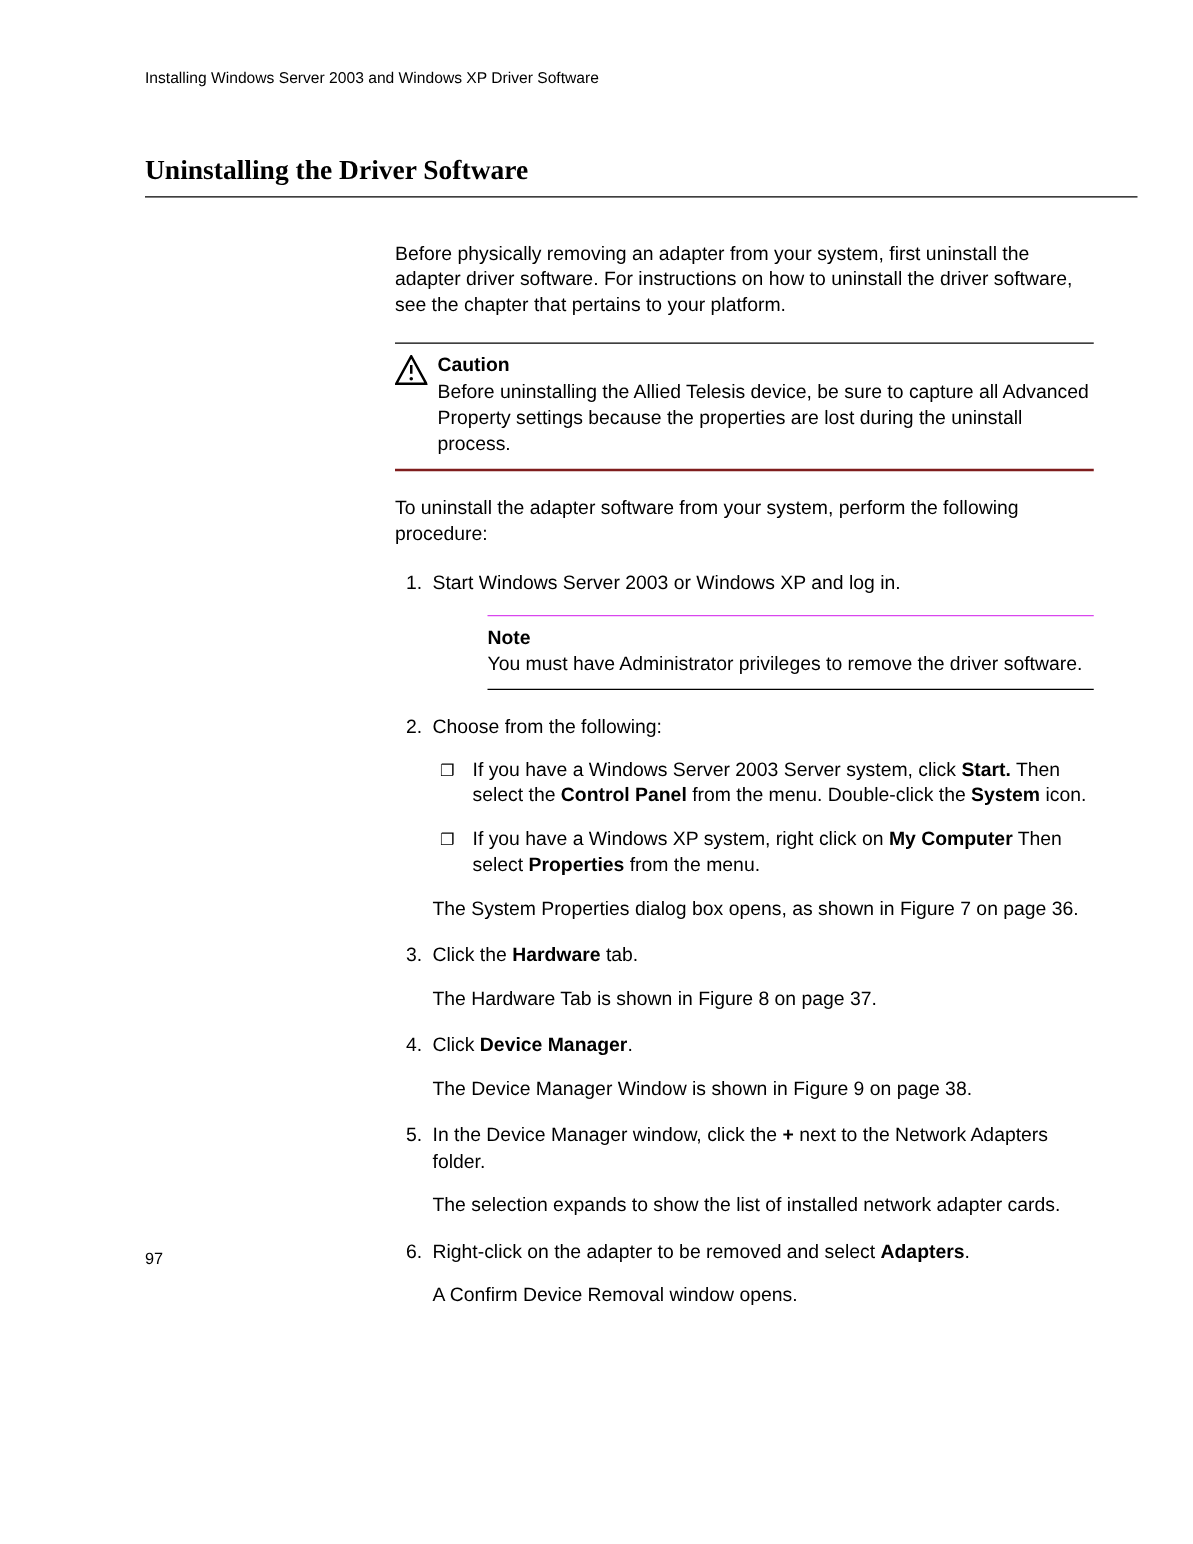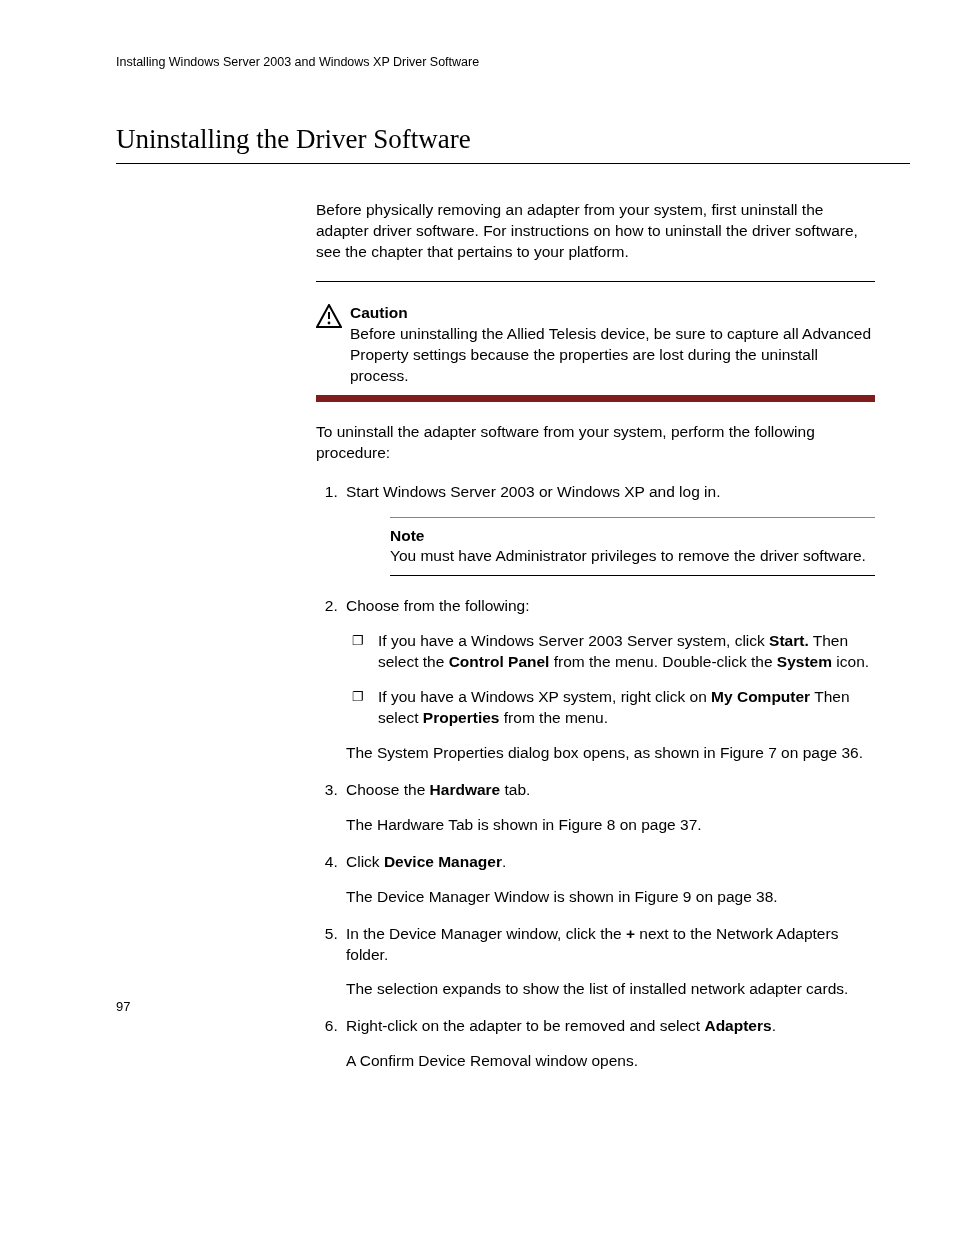--- a/index.html
+++ b/index.html
@@ -18,37 +18,37 @@
     box-sizing: border-box;
     padding: 54px 80px 40px 80px;
     margin-left: 36px;
   }
   .running-header {
     font-size: 12.5px;
     margin-bottom: 50px;
   }
   .section-title {
     font-family: "Times New Roman", Times, serif;
-    font-size: 27px;
-    font-weight: normal;
+    font-size: 22px;
+    font-weight: bold;
     border-bottom: 1.5px solid #000;
     padding-bottom: 6px;
     margin-bottom: 36px;
   }
   .content-col {
     margin-left: 200px;
     margin-right: 35px;
   }
   .para {
     margin: 0 0 18px 0;
   }
   .callout {
     border-top: 1px solid #000;
-    border-bottom: 7px solid #7f1d1d;
-    padding: 21px 0 8px 0;
+    border-bottom: 2px solid #7f1d1d;
+    padding: 8px 0 8px 0;
     margin: 0 0 20px 0;
   }
   .callout-icon-row {
     display: flex;
     align-items: flex-start;
   }
   .warn-icon {
     flex: 0 0 auto;
     margin-right: 8px;
     margin-top: 1px;
@@ -150,21 +150,21 @@
             <span>If you have a Windows Server 2003 Server system, click </span><b>Start.</b><span> Then select the </span><b>Control Panel</b><span> from the menu. Double-click the </span><b>System</b><span> icon.</span>
           </li>
           <li>
             <span>If you have a Windows XP system, right click on </span><b>My Computer</b><span> Then select </span><b>Properties</b><span> from the menu.</span>
           </li>
         </ul>
         <p class="para">The System Properties dialog box opens, as shown in Figure 7 on page 36.</p>
       </li>
 
       <li>
-        <span>Choose the </span><b>Hardware</b><span> tab.</span>
+        <span>Click the </span><b>Hardware</b><span> tab.</span>
         <p class="para">The Hardware Tab is shown in Figure 8 on page 37.</p>
       </li>
 
       <li>
         <span>Click </span><b>Device Manager</b><span>.</span>
         <p class="para">The Device Manager Window is shown in Figure 9 on page 38.</p>
       </li>
 
       <li>
         <span>In the Device Manager window, click the </span><b>+</b><span> next to the Network Adapters folder.</span>

